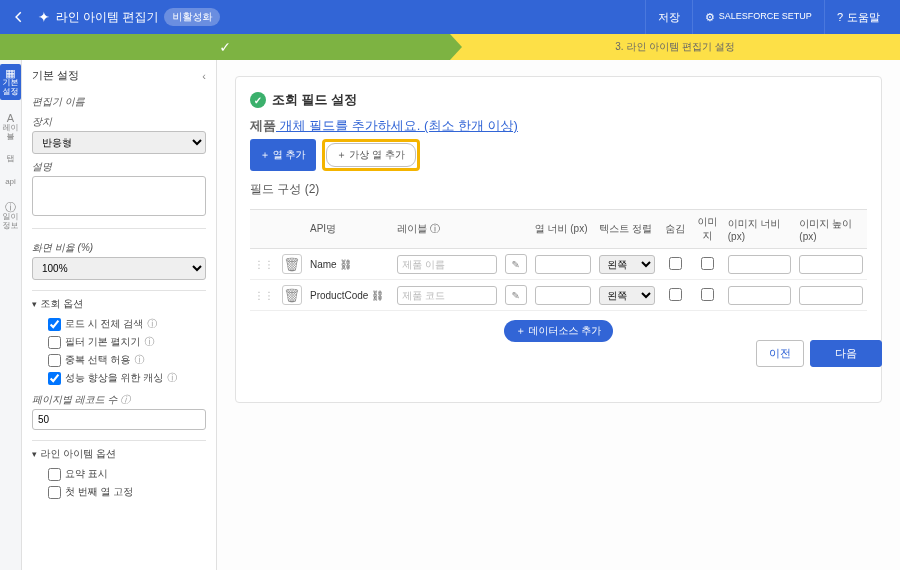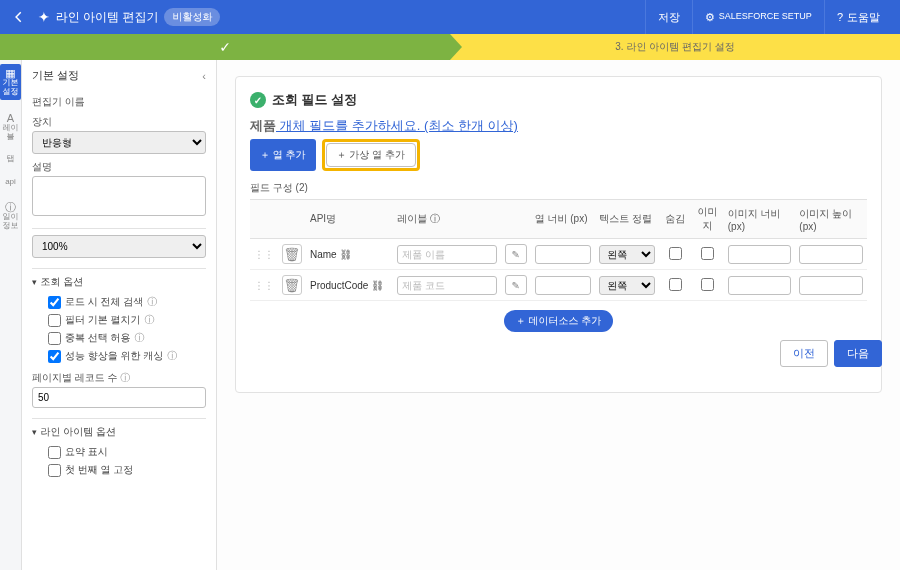--- a/index.html
+++ b/index.html
@@ -28,60 +28,60 @@
   .body { display: flex; height: calc(570px - 34px - 26px); }
   
   .rail { width: 22px; background: #f5f6f8; border-right: 1px solid #e0e0e0; display: flex; flex-direction: column; align-items: center; padding-top: 4px; gap: 10px; }
   .rail .ritem { font-size: 8px; color: #888; text-align: center; line-height: 1.1; cursor: pointer; padding: 2px 0; }
   .rail .ritem.active { background: #3265d6; color: #fff; border-radius: 2px; padding: 3px 2px; }
   .rail .ricon { font-size: 11px; display: block; }
   
   .sidebar { width: 195px; border-right: 1px solid #e0e0e0; padding: 8px 10px; overflow-y: auto; }
   .sidebar .hdr { display: flex; justify-content: space-between; align-items: center; padding-bottom: 6px; font-size: 11px; }
   .sidebar .hdr .collapse { cursor: pointer; color: #888; }
-  .sidebar label { display: block; font-size: 10px; color: #555; margin: 6px 0 2px; }
+  .sidebar label { display: block; font-size: 10px; color: #555; margin: 6px 0 2px; font-style: italic; }
   .sidebar input[type=text], .sidebar select, .sidebar textarea { width: 100%; border: 1px solid #c0c0c0; border-radius: 3px; padding: 4px 5px; font-size: 10px; }
   .sidebar .name-input { border-color: #c94a4a; }
   .sidebar textarea { height: 40px; resize: none; }
   .sidebar .sect { border-top: 1px solid #e2e2e2; margin-top: 10px; padding-top: 6px; }
   .sidebar .sect-hdr { display: flex; align-items: center; gap: 4px; font-size: 10px; color: #444; cursor: pointer; margin-bottom: 4px; }
   .sidebar .sect-hdr .chev { font-size: 9px; }
   .sidebar .cb-row { display: flex; align-items: center; gap: 4px; font-size: 10px; color: #444; padding: 2px 16px; }
   .sidebar .info { color: #999; font-size: 10px; cursor: default; }
   
   .main { flex: 1; padding: 16px 18px; position: relative; overflow-y: auto; background: #fdfdfd; }
   .panel { border: 1px solid #e2e2e2; border-radius: 4px; padding: 14px 14px 60px; background: #fff; }
   .panel .phdr { display: flex; align-items: center; gap: 6px; font-size: 13px; font-weight: bold; color: #333; margin-bottom: 8px; }
   .panel .phdr .ok { width: 16px; height: 16px; border-radius: 50%; background: #3bb06c; color: #fff; display: flex; align-items: center; justify-content: center; font-size: 10px; }
   .panel .sub { font-size: 13px; color: #666; margin-bottom: 4px; }
   .panel .sub .link { color: #3265d6; text-decoration: underline; cursor: pointer; }
   .panel .btnrow { display: flex; gap: 6px; margin-bottom: 10px; }
   .panel .btnrow .add { background: #3265d6; color: #fff; border: none; border-radius: 3px; padding: 5px 10px; font-size: 10px; cursor: pointer; }
   .panel .btnrow .vadd-wrap { border: 3px solid #f4b400; border-radius: 4px; padding: 1px; }
-  .panel .btnrow .vadd { background: #fff; color: #555; border: 1px solid #c0c0c0; border-radius: 4px; padding: 4px 10px; font-size: 10px; cursor: pointer; }
-  .panel .fldlbl { font-size: 10px; color: #555; margin-bottom: 4px; }
+  .panel .btnrow .vadd { background: #fff; color: #555; border: 1px solid #c0c0c0; border-radius: 9px; padding: 4px 10px; font-size: 10px; cursor: pointer; }
+  .panel .fldlbl { font-size: 12px; color: #555; margin-bottom: 11px; }
   
   table.fields { width: 100%; border-collapse: collapse; font-size: 10px; }
   table.fields th { text-align: left; font-weight: normal; color: #555; padding: 5px 4px; border-bottom: 1px solid #e0e0e0; border-top: 1px solid #e0e0e0; background: #fafafa; }
   table.fields td { padding: 5px 4px; border-bottom: 1px solid #eee; vertical-align: middle; }
   table.fields .drag { color: #bbb; cursor: grab; width: 14px; text-align: center; }
   table.fields .del { width: 22px; }
   table.fields .del button { border: 1px solid #ccc; background: #fff; border-radius: 3px; width: 20px; height: 20px; cursor: pointer; color: #888; }
   table.fields input.txt { width: 100%; border: 1px solid #c0c0c0; border-radius: 3px; padding: 3px 4px; font-size: 10px; }
   table.fields input.txt::placeholder { color: #bbb; }
   table.fields .sq { width: 22px; height: 20px; border: 1px solid #c0c0c0; background: #fff; border-radius: 3px; cursor: pointer; color: #888; display:flex; align-items:center; justify-content:center; }
   table.fields select { width: 100%; border: 1px solid #c0c0c0; border-radius: 3px; padding: 2px 3px; font-size: 10px; }
   table.fields input[type=checkbox] { cursor: pointer; }
   
   .adddata { text-align: center; margin-top: 9px; }
   .adddata button { background: #3265d6; color: #fff; border: none; border-radius: 12px; padding: 4px 12px; font-size: 10px; cursor: pointer; }
   
   .footer-btns { position: absolute; right: 18px; top: 280px; display: flex; gap: 6px; }
   .footer-btns .prev { background: #fff; border: 1px solid #c0c0c0; color: #3265d6; padding: 5px 12px; font-size: 11px; border-radius: 3px; cursor: pointer; }
-  .footer-btns .next { background: #3265d6; border: 1px solid #3265d6; color: #fff; padding: 5px 12px; font-size: 11px; border-radius: 3px; cursor: pointer; }
+  .footer-btns .next { background: #3265d6; border: 1px solid #3265d6; color: #fff; padding: 5px 24px; font-size: 11px; border-radius: 3px; cursor: pointer; }
 </style>
 </head>
 <body>
 
 <div class="topbar">
   <div class="back">
       <svg width="14" height="14" viewBox="0 0 24 24" fill="none" stroke="#fff" stroke-width="2.5">
         <path d="M15 4l-8 8 8 8"></path>
       </svg>
     </div>
@@ -124,20 +124,21 @@
       <span>기본 설정</span>
       <span class="collapse">‹</span>
     </div>
     <label>편집기 이름</label>
     <label>장치</label>
     <select><option>반응형</option></select>
     <label>설명</label>
     <textarea style=""></textarea>
 
     <div class="sect">
+      <label>화면 비율 (%)</label>
       <select><option>100%</option></select>
     </div>
 
     <div class="sect">
       <div class="sect-hdr">
           <span class="chev">▾</span>
           <span>조회 옵션</span>
         </div>
       <div class="cb-row">
           <input type="checkbox" checked="" style="">

